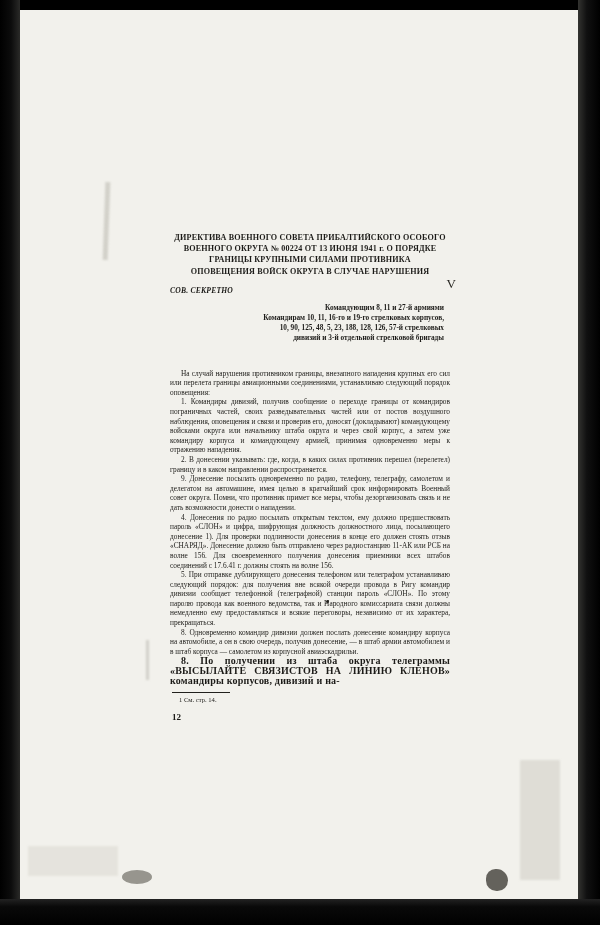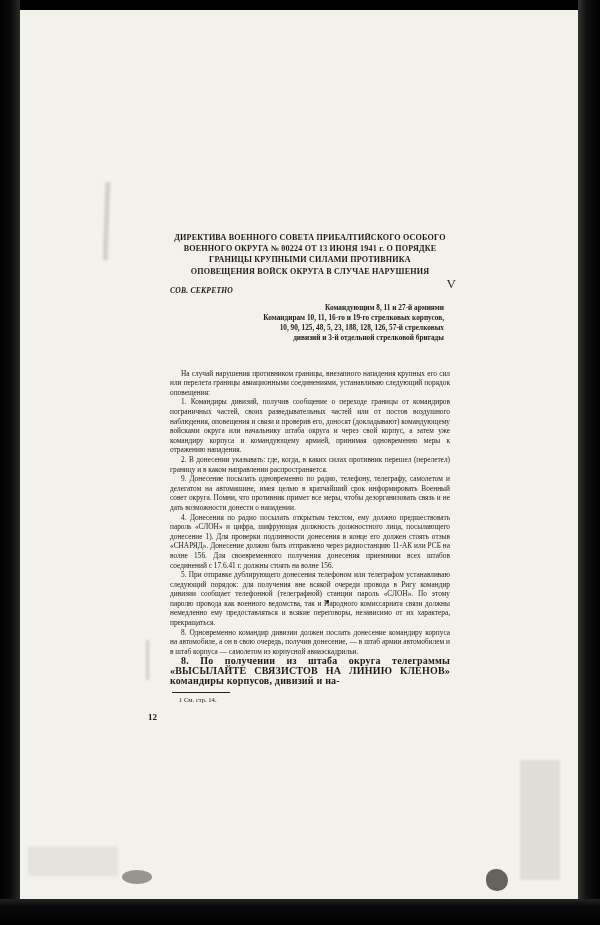--- a/index.html
+++ b/index.html
@@ -146,21 +146,21 @@
     background: #22211d;
     margin: 7px 0 3px 2px;
   }
   .footnote {
     font-size: 6.6px;
     line-height: 8.4px;
     text-indent: 9px;
   }
   .folio {
     position: absolute;
-    left: 148px;
+    left: 172px;
     top: 712px;
     font-size: 9px;
     font-weight: bold;
     color: #1c1b18;
   }
   .dot-mark {
     position: absolute;
     left: 156px;
     top: 368px;
     width: 3px;

